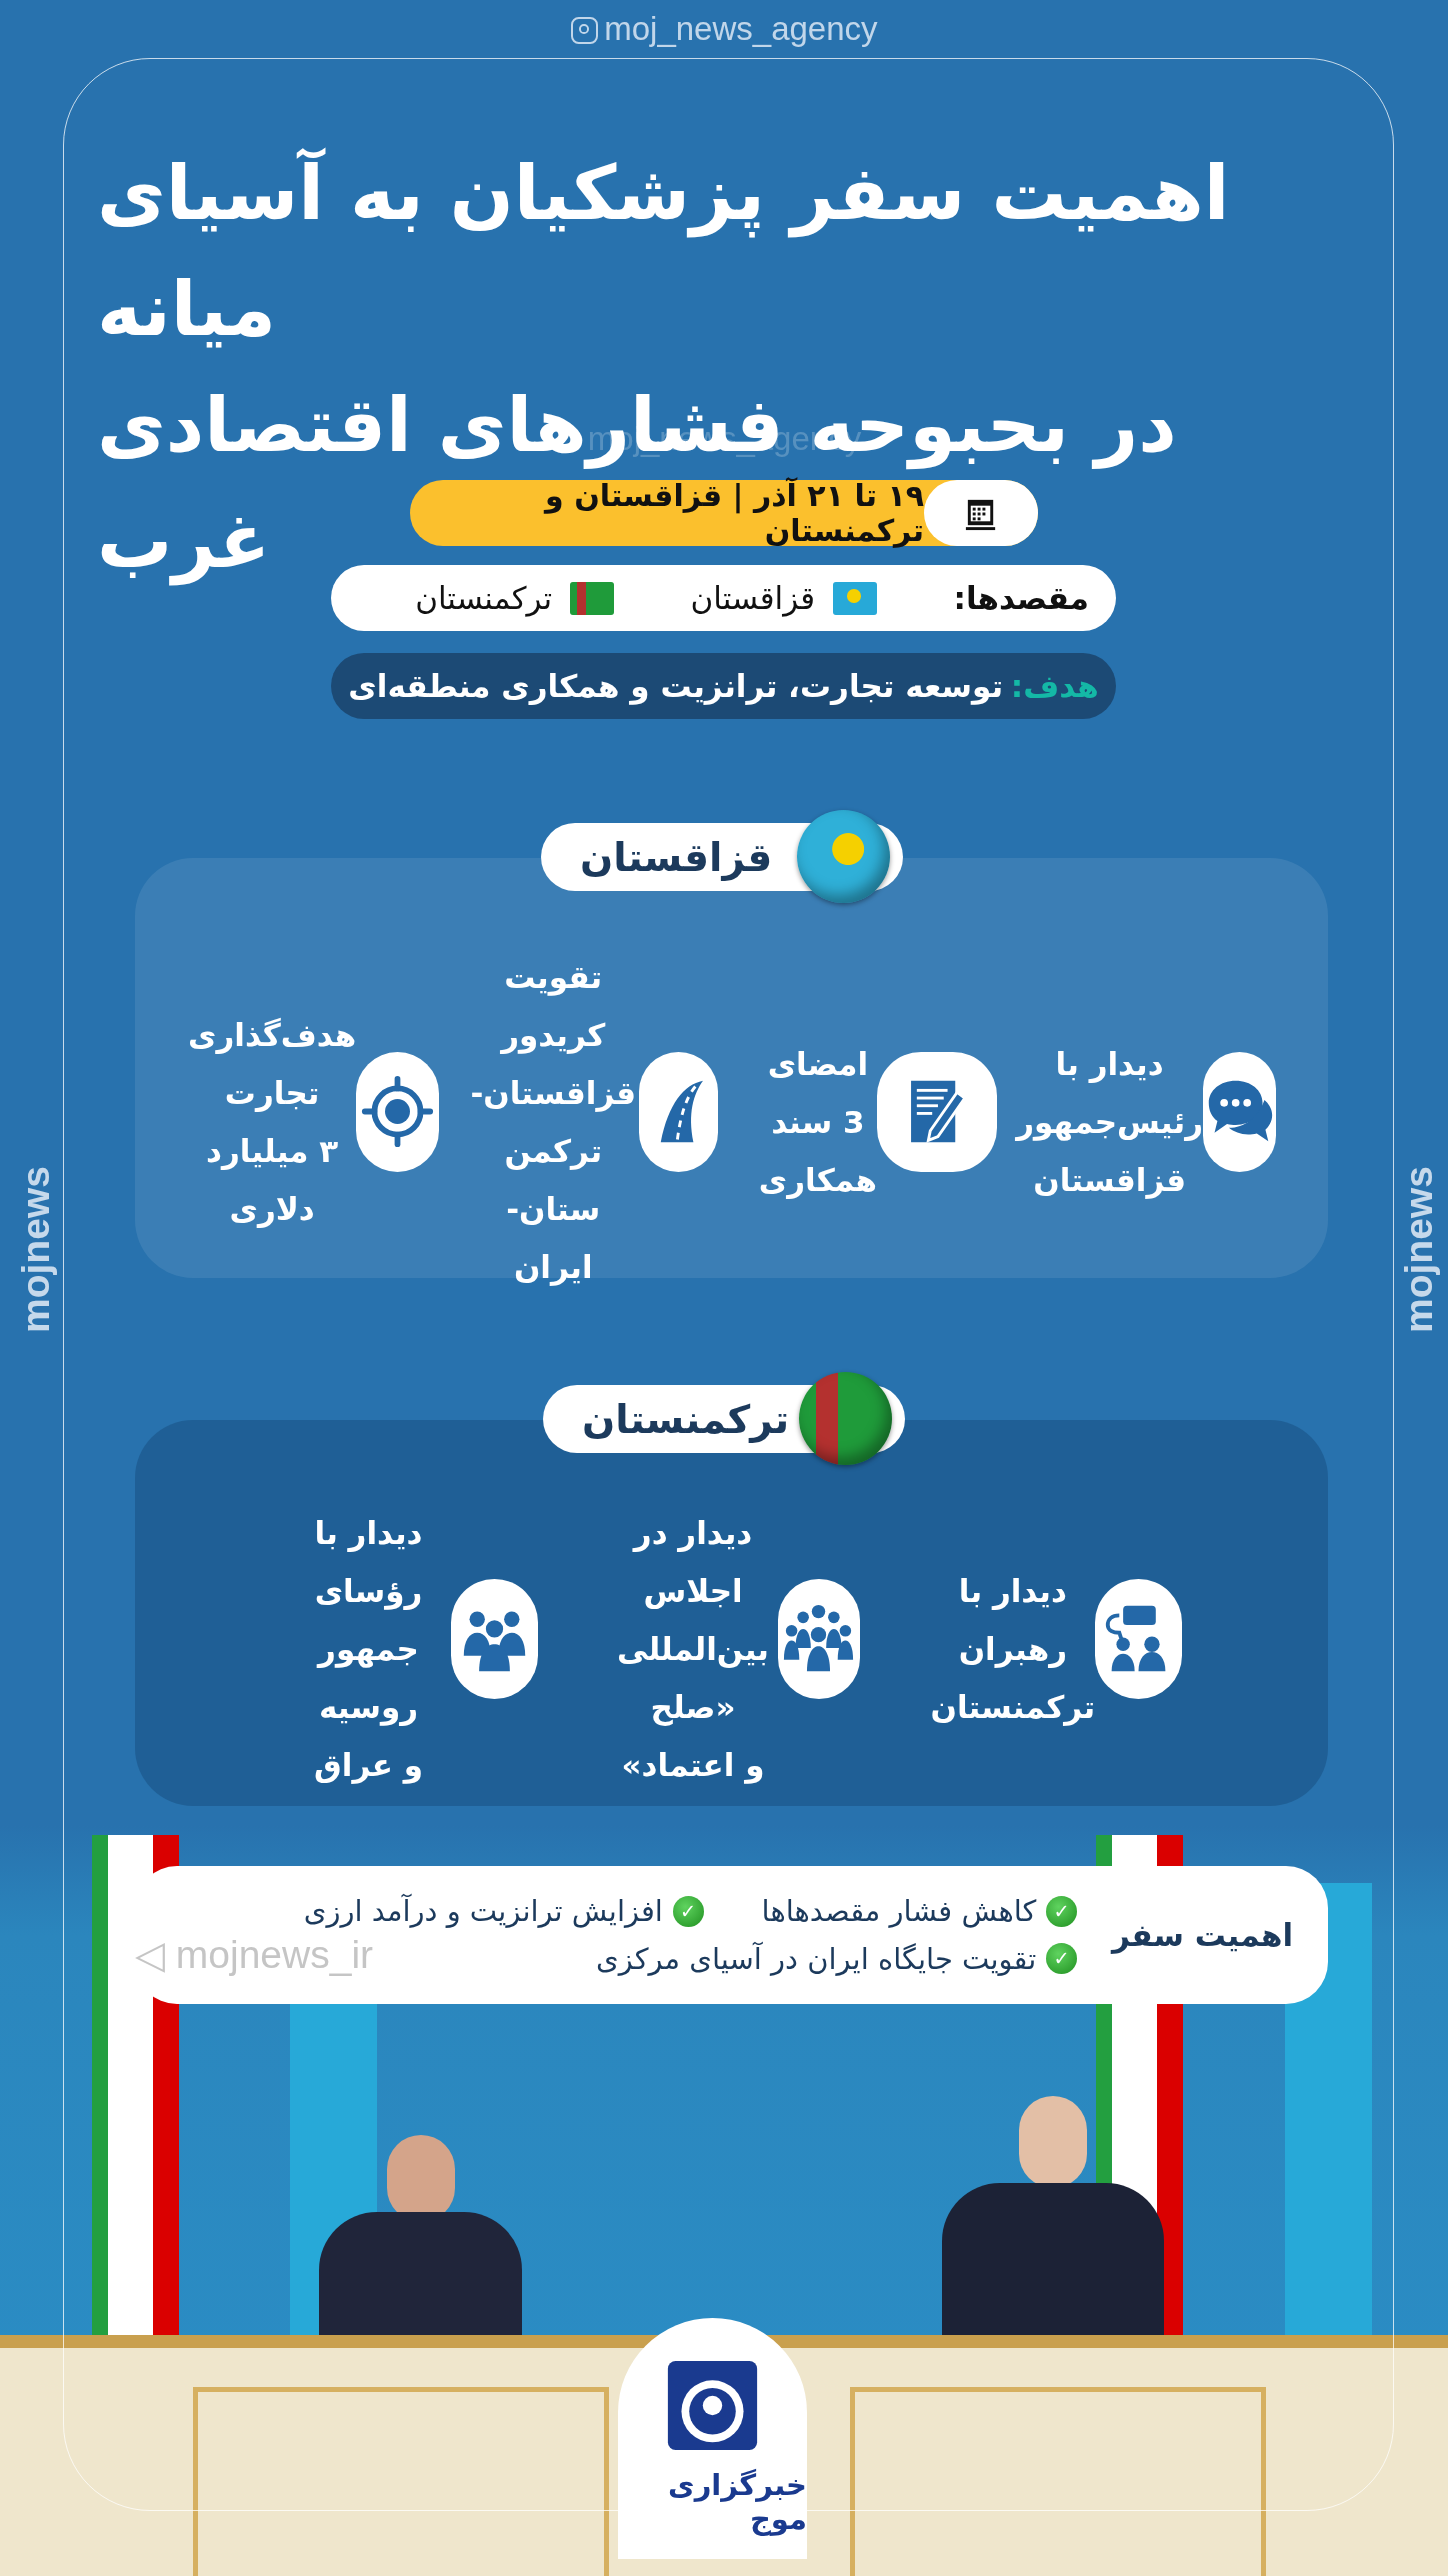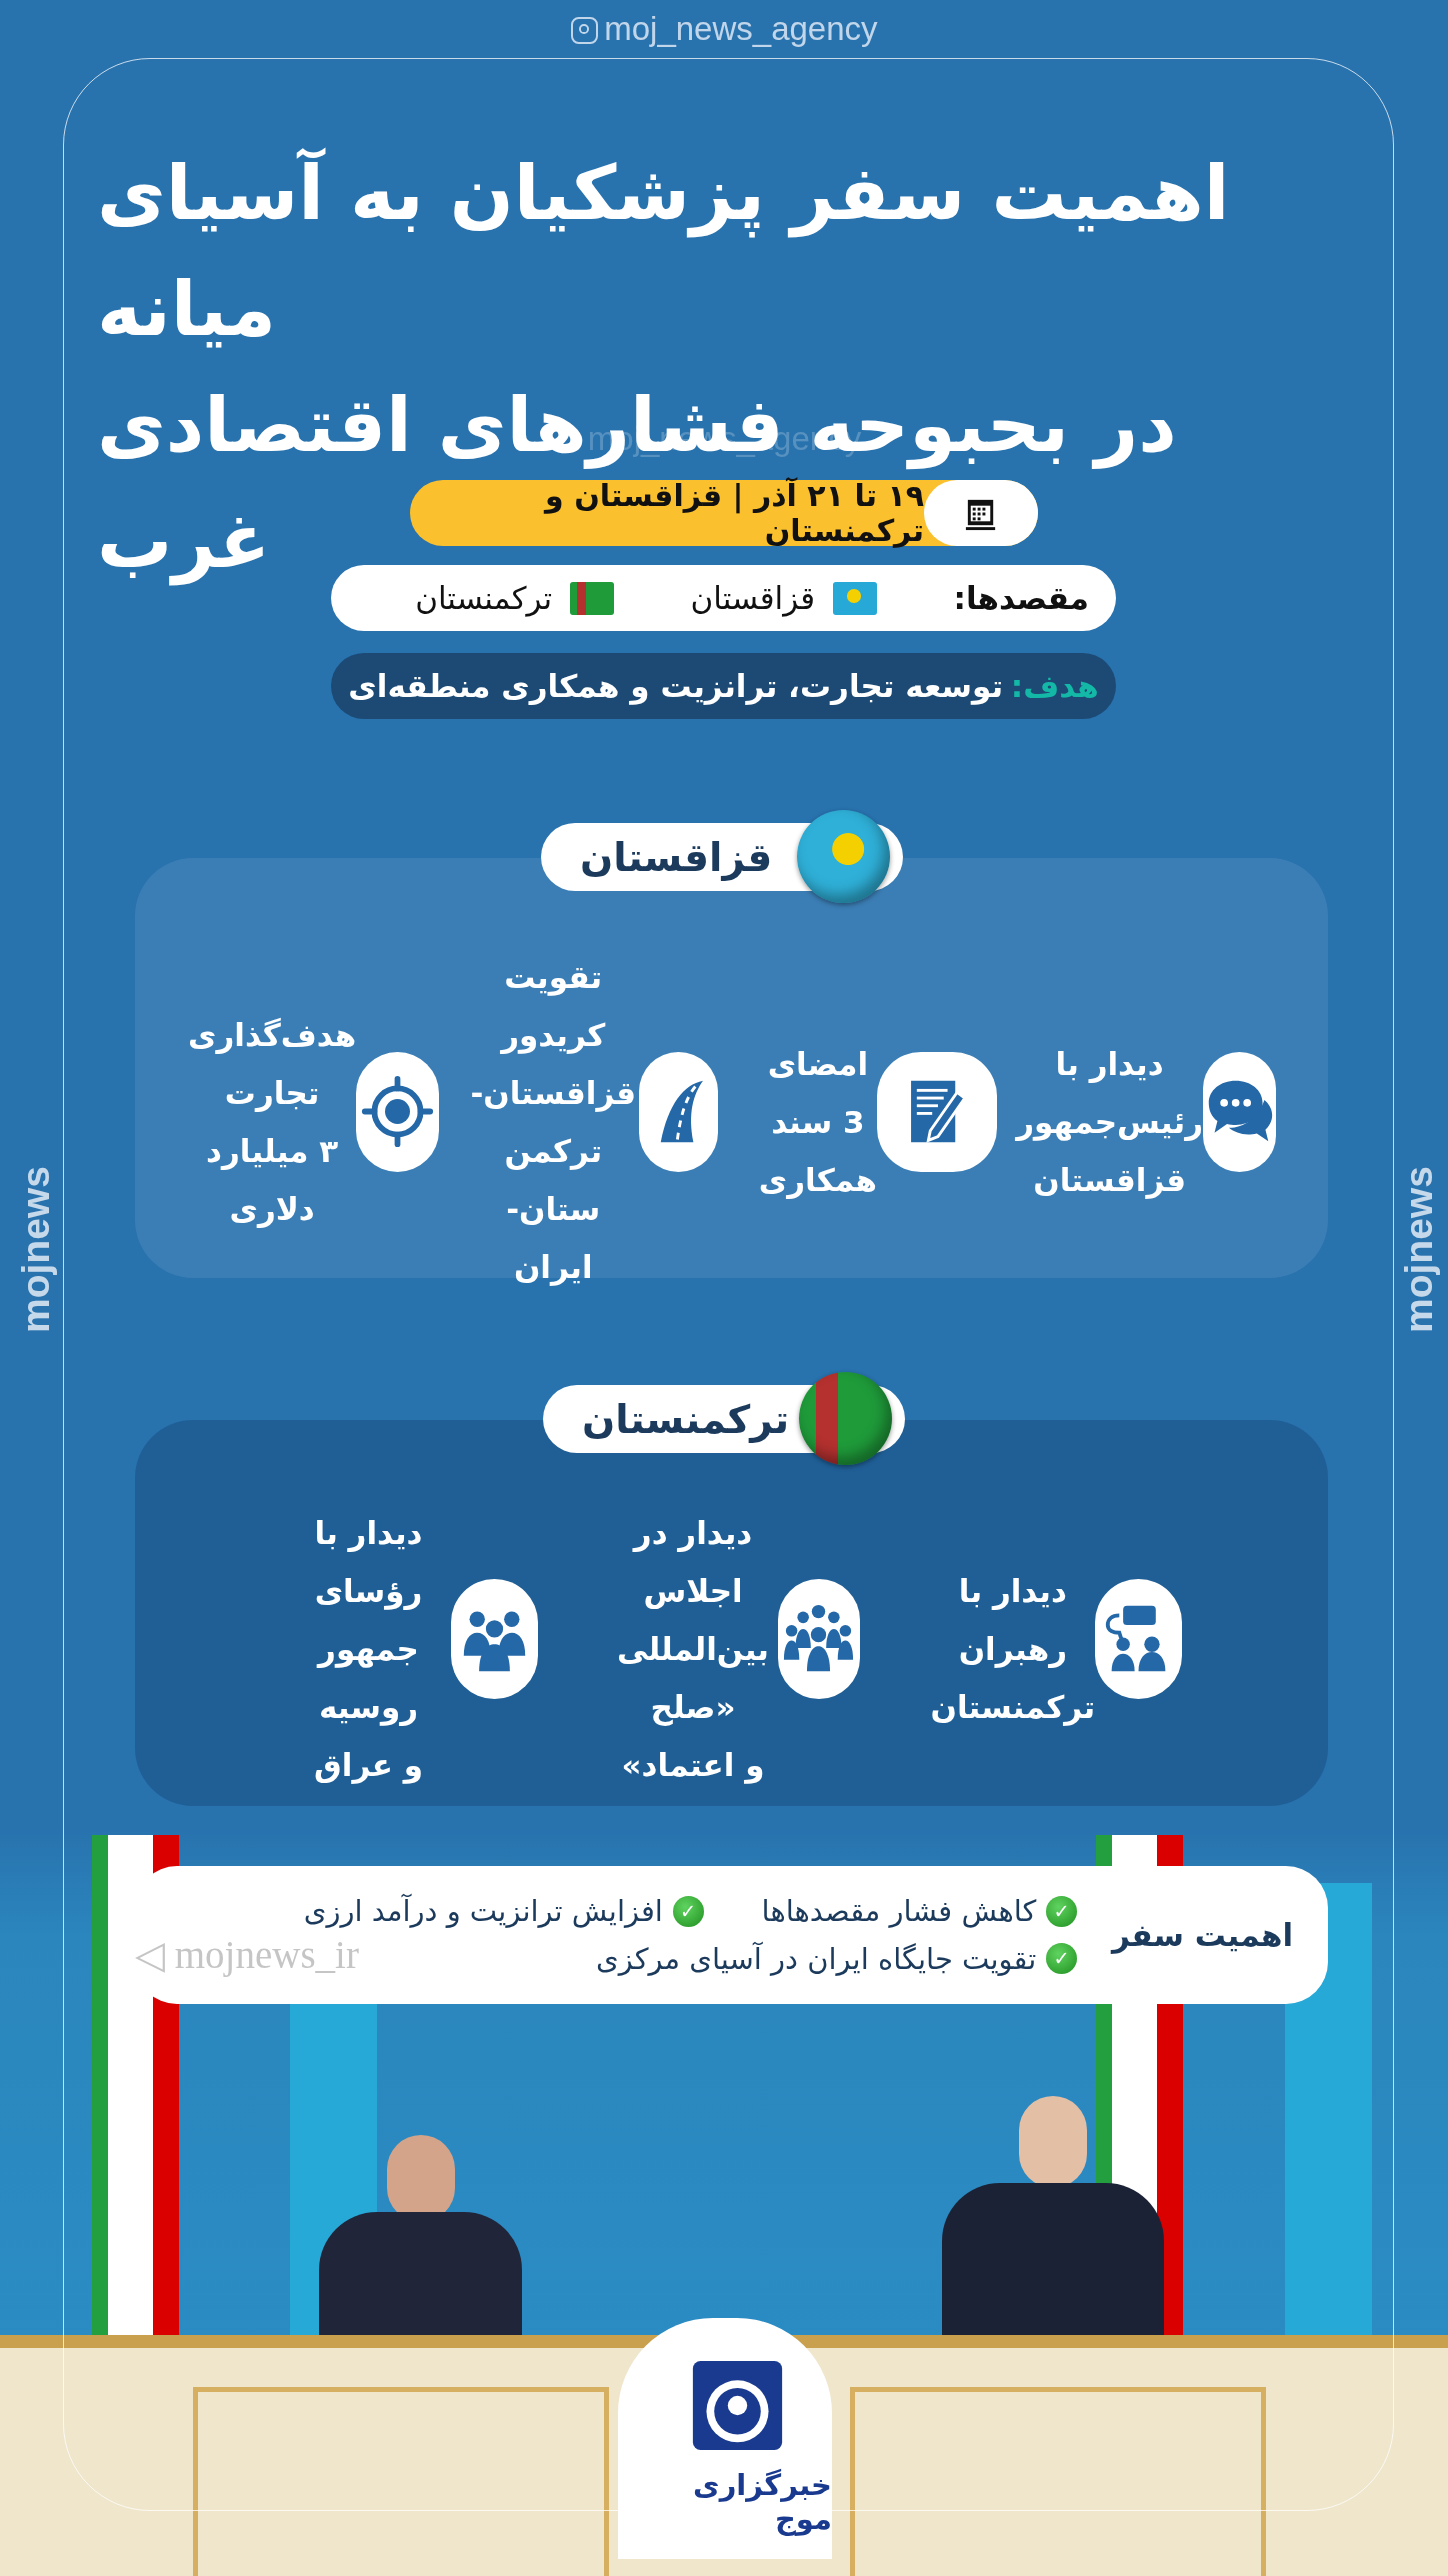--- a/index.html
+++ b/index.html
@@ -30,27 +30,27 @@
   .globe{position:absolute;width:93px;height:93px;border-radius:50%;top:-13.5px;right:13.5px;box-shadow:inset -5.8px -7.7px 13.5px rgba(0,0,0,0.35),0 1.9px 5.8px rgba(0,0,0,0.4);overflow:hidden;}
   .items{display:flex;direction:rtl;justify-content:space-around;z-index:7;}
   .item-col{display:flex;flex-direction:row;align-items:center;width:251px;}
   .icon-box{width:120px;height:120px;background:#fff;border-radius:44px;display:flex;align-items:center;justify-content:center;}
   .item-lbl{margin-top:21px;text-align:center;color:#fff;font-size:31px;line-height:58px;direction:rtl;white-space:pre-line;font-weight:bold;}
   .imp-box{left:135px;top:1866px;width:1193px;height:138px;background:#fff;border-radius:42px;z-index:7;direction:rtl;display:flex;align-items:center;}
   .imp-box .ttl{font-size:31px;font-weight:bold;color:#1c3a5c;width:251px;text-align:center;}
   .imp-box .list{flex:1;display:flex;flex-wrap:wrap;row-gap:13.5px;}
   .chk{display:flex;align-items:center;font-size:29px;color:#1c3a5c;margin-left:58px;}
   .chk .dot{width:31px;height:31px;border-radius:50%;background:radial-gradient(circle at 40% 35%,#5fd35f,#1f8f1f);margin-left:9.7px;display:flex;align-items:center;justify-content:center;color:#fff;font-size:19.3px;font-weight:bold;}
-  .wm-url{left:135px;top:1932px;color:rgba(150,150,150,0.55);font-size:39px;font-family:Liberation Serif, serif;z-index:8;}
+  .wm-url{left:135px;top:1932px;color:rgba(150,150,150,0.55);font-size:39px;font-family:Liberation Sans, sans-serif;z-index:8;}
   .photo{left:0;top:1661px;width:1449px;height:915px;z-index:1;background:linear-gradient(to bottom,rgba(40,114,174,1) 0%,rgba(40,114,174,0.6) 18%,#2b86bd 30%,#2a8fc7 100%);}
   .desk{left:0;top:2335px;width:1449px;height:241px;background:#efe6cc;z-index:2;border-top:13.5px solid #c9a04e;}
   .desk .panelA{position:absolute;top:39px;height:193px;border:5.8px solid #d6b060;}
   .flag{position:absolute;width:87px;height:502px;z-index:2;}
   .person{position:absolute;z-index:2;}
-  .logo{left:618px;top:2318px;width:189px;height:241px;background:#fff;border-radius:95px 95px 0 0;z-index:9;display:flex;flex-direction:column;align-items:center;padding-left:25px;}
+  .logo{left:618px;top:2318px;width:189px;height:241px;background:#fff;border-radius:95px 95px 0 0;z-index:9;display:flex;flex-direction:column;align-items:center;}
   .logo .mark{margin-top:39px;}
   .logo .name{margin-top:9.7px;font-size:29px;font-weight:bold;color:#1a3a8f;direction:rtl;}
 </style>
 </head>
 <body>
 
 <div class="abs photo"></div>
 <div class="flag abs" style="left:92px;top:1835px;background:linear-gradient(to right,#239f40 0 18%,#fff 18% 70%,#da0000 70%);"></div>
 <div class="flag abs" style="left:290px;top:1883px;background:#27a9d8;"></div>
 <div class="flag abs" style="left:1096px;top:1835px;background:linear-gradient(to right,#239f40 0 18%,#fff 18% 70%,#da0000 70%);"></div>

